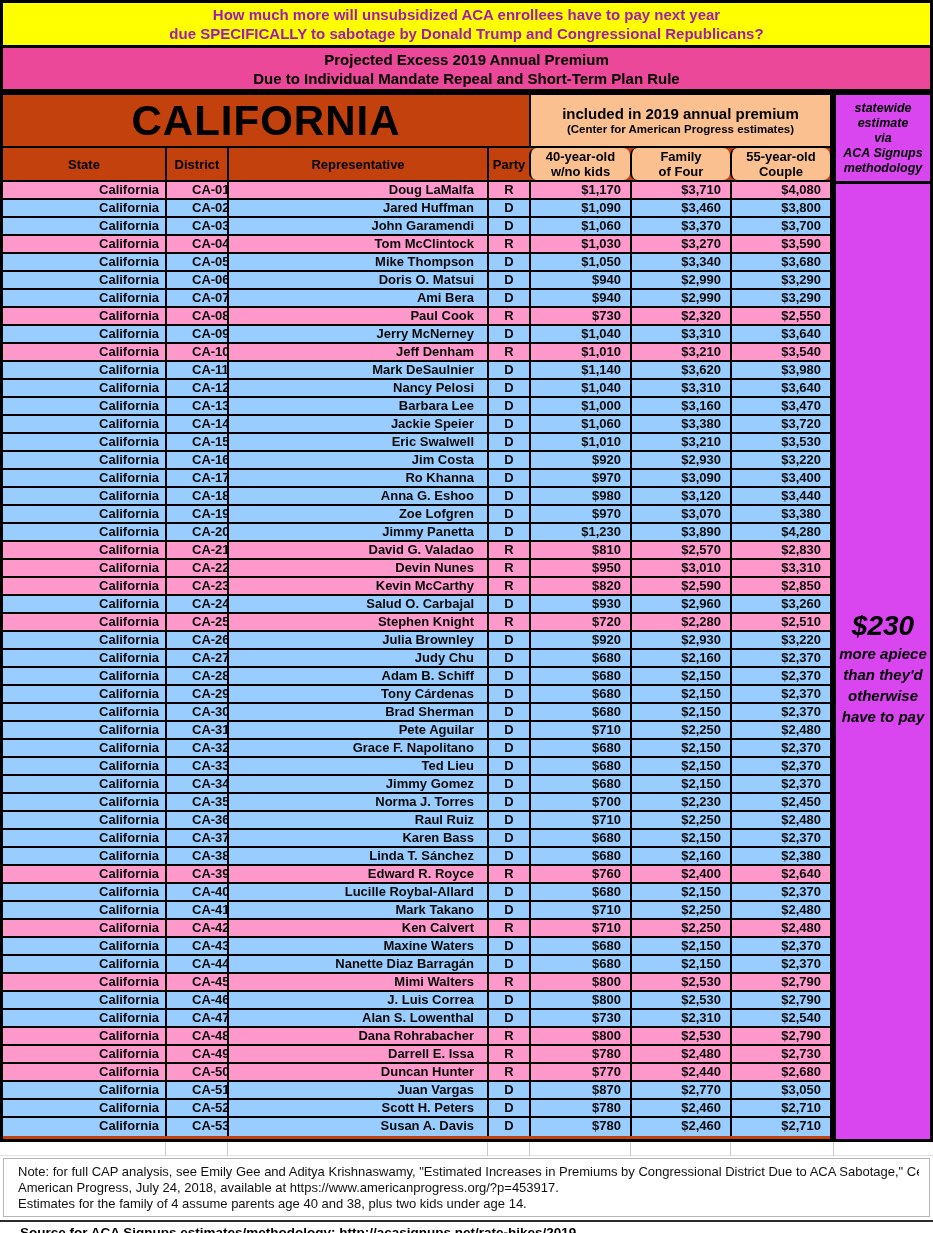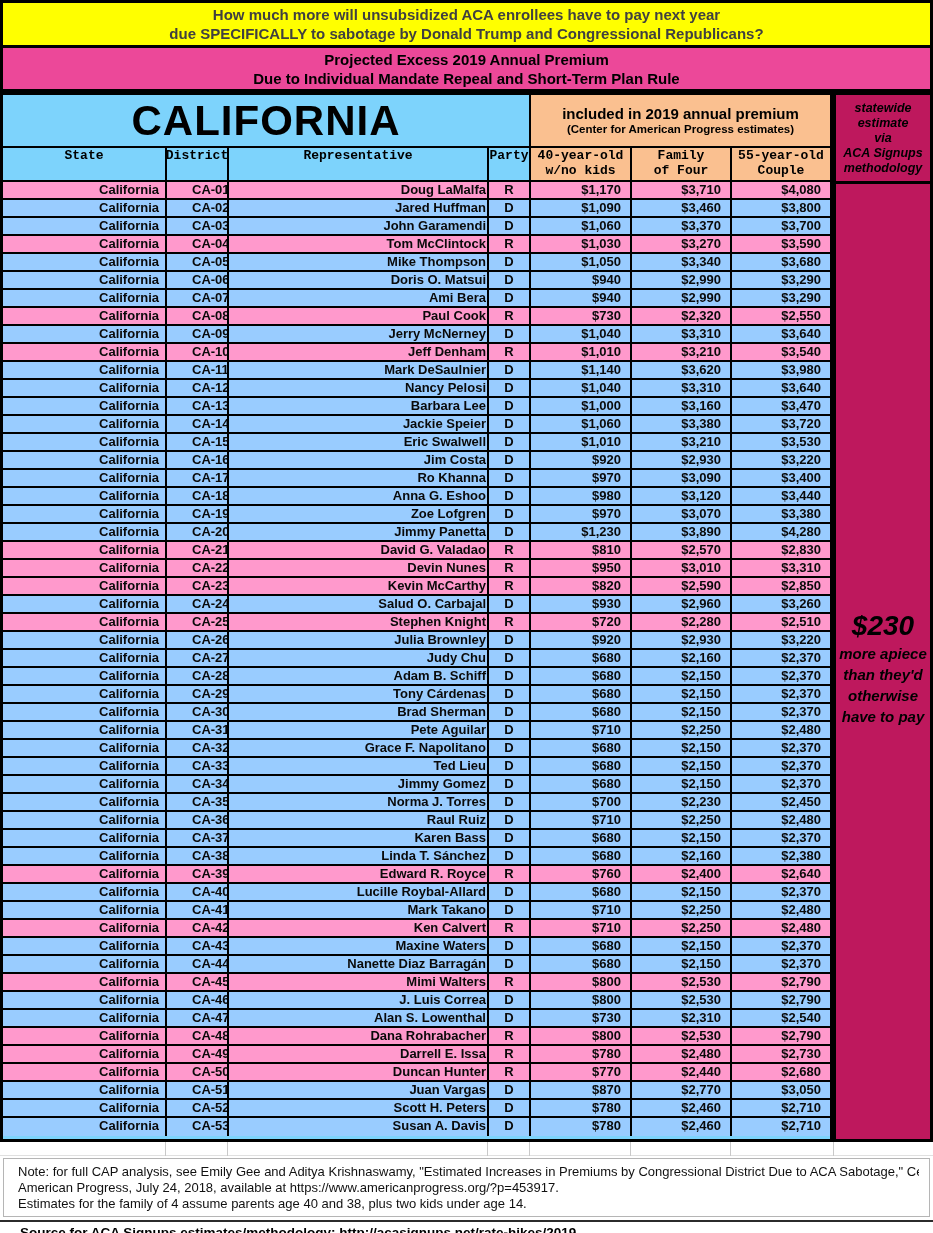--- a/index.html
+++ b/index.html
@@ -3,64 +3,64 @@
 <meta charset="utf-8">
 <style>
   * { margin:0; padding:0; box-sizing:border-box; }
   html,body { background:#fff; }
   body { font-family:"Liberation Sans", sans-serif; }
   .page { position:relative; width:933px; height:1233px; background:#fff; overflow:hidden; }
 
   
   .banner { height:48px; background:#FFFF00; border:3px solid #000;
             display:flex; flex-direction:column; justify-content:center; align-items:center; }
-  .banner div { color:#404040; font-weight:bold; font-size:15px; line-height:19px; text-align:center; }
+  .banner div { color:#a21caf; font-weight:bold; font-size:15px; line-height:19px; text-align:center; }
 
   
   .subtitle { height:44px; background:#ec4899; border:3px solid #000; border-top:none;
               display:flex; flex-direction:column; justify-content:center; align-items:center; }
   .subtitle div { color:#000; font-weight:bold; font-size:15px; line-height:19px; text-align:center; }
 
   
   .main { display:flex; align-items:stretch; height:1050px; }
 
-  .table { width:833px; border:3px solid #000; border-top:none; background:#7dd3fc; }
+  .table { width:833px; border:3px solid #000; border-top:none; background:#c2410c; }
 
   .hdr-a { display:grid; grid-template-columns:526px 301px; height:56px; border-top:3px solid #000; border-bottom:2px solid #000; }
   .title-cell { display:flex; align-items:center; justify-content:center;
                 font-size:42px; font-weight:bold; letter-spacing:1px; color:#000; }
   .cap-cell { background:#FAC090; border-left:2px solid #000; text-align:center;
               display:flex; flex-direction:column; justify-content:center; }
   .cap-cell .l1 { font-size:15px; font-weight:bold; line-height:17px; }
   .cap-cell .l3 { font-size:11.5px; font-weight:bold; line-height:14px; }
 
   .hdr-b { display:grid; grid-template-columns:162px 62px 260px 42px 101px 100px 100px;
            height:34px; border-bottom:2px solid #000; }
-  .hdr-b > div { display:flex; flex-direction:column; align-items:center;
-                 font-size:13px; font-weight:bold; line-height:15px; text-align:center;font-family:Liberation Mono, monospace; }
+  .hdr-b > div { display:flex; flex-direction:column; justify-content:center; align-items:center;
+                 font-size:13px; font-weight:bold; line-height:15px; text-align:center; }
   .hdr-b > div + div { border-left:2px solid #000; }
-  .hdr-b .money-h { background:#FAC090; }
+  .hdr-b .money-h { background:#FAC090;border-radius:7px; }
 
   .tbody { }
   .row { display:grid; grid-template-columns:162px 62px 260px 42px 101px 100px 100px;
          height:18px; border-bottom:2px solid #000; }
   .row:last-child { border-bottom:none; }
   .row > div { font-size:13px; font-weight:bold; color:#0a0a0a; line-height:16px;
                white-space:nowrap; overflow:hidden; }
   .row > div + div { border-left:2px solid #000; }
   .rep-row > div { background:#FF99CC; }
   .dem-row > div { background:#99CCFF; }
   .c-state { text-align:right; padding-right:6px; }
   .c-district { text-align:left; padding-left:25px; }
-  .c-rep { text-align:right; padding-right:1px; }
+  .c-rep { text-align:right; padding-right:13px; }
   .c-party { text-align:center; }
   .c-m { text-align:right; padding-right:9px; }
 
   
-  .sidebar { width:100px; background:#be185d; border:3px solid #000; display:flex; flex-direction:column; }
+  .sidebar { width:100px; background:#d946ef; border:3px solid #000; display:flex; flex-direction:column; }
   .sidebar-header { height:89px; border-bottom:3px solid #000; display:flex; flex-direction:column;
                     justify-content:center; align-items:center; }
   .sidebar-header div { font-size:12.5px; font-style:italic; font-weight:bold; line-height:15px; text-align:center; }
   .sidebar-body { flex:1; }
   .amount-block { margin-top:425px; text-align:center; }
   .amount { font-size:28px; font-weight:bold; font-style:italic; line-height:34px; }
   .amount-caption div { font-size:15px; font-weight:bold; font-style:italic; line-height:21px; text-align:center; }
 
   
   .grid-strip { position:relative; height:14px; border-bottom:1px solid #e0e0e0; }

